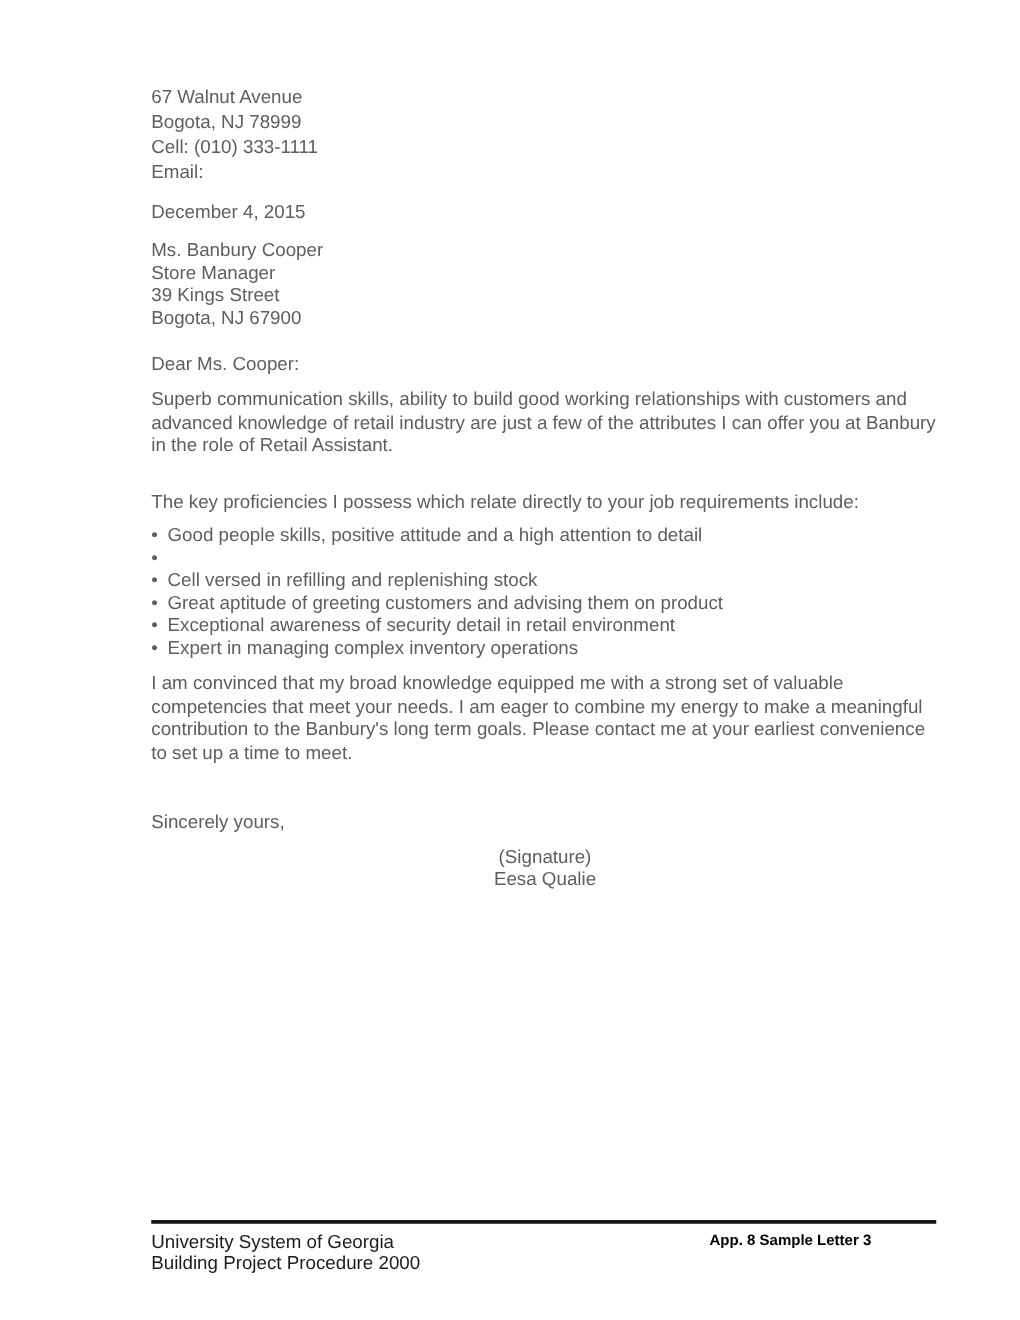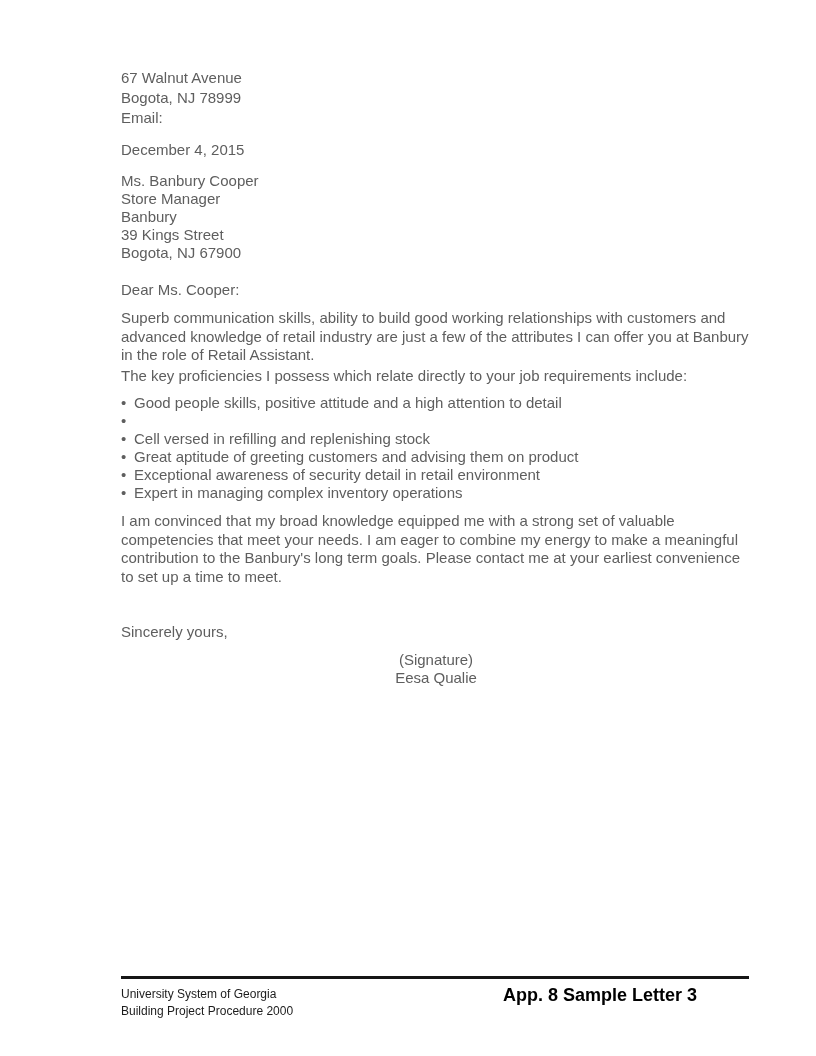--- a/index.html
+++ b/index.html
@@ -20,72 +20,72 @@
     width: 630px;
     font-size: 15px;
     color: #5e5e5e;
   }
   .sender-block div, .date-line { line-height: 20px; }
   .date-line { margin-top: 12px; }
   .recipient-block { margin-top: 12px; }
   .recipient-block div { line-height: 18px; }
   .salutation { margin-top: 18px; line-height: 19px; }
   .para { margin-top: 10px; line-height: 18.5px; }
-  .lead { margin-top: 2px; line-height: 18.5px; }
+  .lead { margin-top: 26px; line-height: 18.5px; }
   .bullet-list { margin-top: 9px; }
   .bullet-item { display: flex; line-height: 18px; }
   .bullet-glyph { width: 13px; flex: 0 0 13px; }
   .thanks { margin-top: 9px; line-height: 18.5px; }
   .signoff { margin-top: 37px; line-height: 18px; }
   .signature-block { margin-top: 10px; }
   .signature-block div { line-height: 18px; text-align: center; }
   .footer-rule {
     position: absolute;
     left: 95px;
     top: 976px;
     width: 628px;
     height: 3px;
     background: #161616;
   }
   .footer-left {
     position: absolute;
     left: 95px;
     top: 986px;
-    font-size: 12px;
+    font-size: 15px;
     line-height: 16.5px;
     color: #1c1c1c;
   }
   .footer-right {
     position: absolute;
     right: 93px;
     top: 985px;
-    font-size: 18px;
+    font-size: 12px;
     font-weight: bold;
     color: #000000;
   }
 </style>
 </head>
 <body>
 
 <div class="page">
 
   <div class="content">
 
     <div class="sender-block">
       <div>67 Walnut Avenue</div>
       <div>Bogota, NJ 78999</div>
+      <div>Cell: (010) 333-1111</div>
       <div>Email:</div>
     </div>
 
     <div class="date-line">December 4, 2015</div>
 
     <div class="recipient-block">
       <div>Ms. Banbury Cooper</div>
       <div>Store Manager</div>
-      <div>Banbury</div>
       <div>39 Kings Street</div>
       <div>Bogota, NJ 67900</div>
     </div>
 
     <div class="salutation">Dear Ms. Cooper:</div>
 
     <div class="para">Superb communication skills, ability to build good working relationships with customers and advanced knowledge of retail industry are just a few of the attributes I can offer you at Banbury in the role of Retail Assistant.</div>
 
     <div class="lead">The key proficiencies I possess which relate directly to your job requirements include:</div>
 

